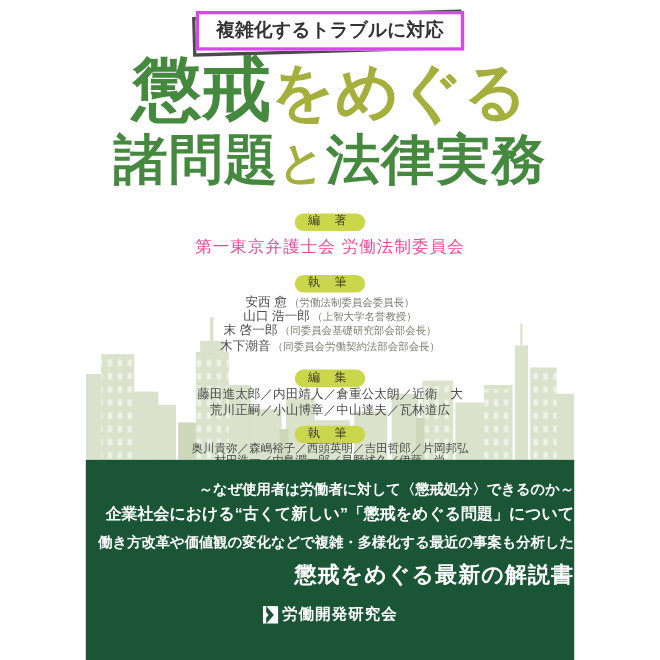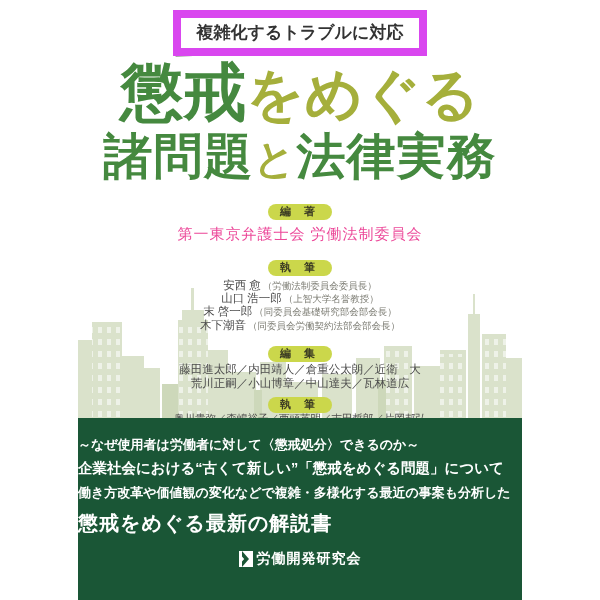--- a/index.html
+++ b/index.html
@@ -2,56 +2,56 @@
 <html style="--title-green: #45893f; --title-olive: #a5af3b; --badge-bg: #cbd74b; --panel-green: #1a5636; --skyline-light: #dae2cb;"><head>
 <meta charset="utf-8">
 <style>
   html,body{margin:0;padding:0;background:#ffffff;}
   body{width:600px;height:600px;font-family:"Liberation Sans","DejaVu Sans",sans-serif;}
   .stage{position:relative;width:600px;height:600px;background:#fff;overflow:hidden;}
   .cover{position:absolute;left:78px;top:0;width:444px;height:600px;}
 
   
   .top-badge-wrap{text-align:center;padding-top:10px;position:relative;z-index:2;}
-  .top-badge{position:relative;display:inline-block;background:#fff;border:8px solid #d946ef;
+  .top-badge{position:relative;display:inline-block;background:#fff;border:3px solid #d946ef;
     padding:3px 16px 4px;font-size:17px;font-weight:bold;color:#333;}
   .top-badge::before{content:"";position:absolute;inset:-3px;border:3px solid #4a4a4a;
     transform:rotate(-1.6deg) translate(-3px,2px);z-index:-1;background:#fff;}
 
   
   .title{text-align:center;margin-top:5px;line-height:1;position:relative;z-index:2;}
   .t1{font-size:63px;white-space:nowrap;}
   .t2{font-size:49px;margin-top:7px;white-space:nowrap;letter-spacing:1px;}
   .tk{font-family:"Liberation Serif","DejaVu Serif",serif;font-weight:900;color:var(--title-green,#45893f);}
   .th{font-family:"Liberation Sans","DejaVu Sans",sans-serif;font-weight:900;color:var(--title-olive,#a5af3b);}
   .t1 .th{font-size:57px;}
   .t2 .th{font-size:41px;}
 
   
   .pill{display:inline-block;background:var(--badge-bg,#cbd74b);color:#3d3d24;font-size:11px;
-    font-weight:bold;padding:1px 12px 2px;border-radius:10px;letter-spacing:5px;line-height:13px;}
+    font-weight:normal;padding:1px 12px 2px;border-radius:10px;letter-spacing:5px;line-height:13px;}
 
   .sec{text-align:center;position:relative;z-index:2;}
   .sec-editor{margin-top:20px;}
   .pubname{font-size:15px;color:#ec4899;margin-top:5px;letter-spacing:1px;}
   .sec-writers1{margin-top:13px;}
   .writers1-list{margin-top:3px;}
   .author-line{font-size:11.5px;color:#4c4c4c;line-height:13.2px;white-space:nowrap;}
   .author-line .role{font-size:9.5px;color:#7b7b72;margin-left:2px;}
   .sec-edited{margin-top:11px;}
   .ed-line{font-size:11.5px;color:#4c4c4c;line-height:13.5px;margin-top:1px;white-space:nowrap;}
   .sec-writers2{margin-top:3px;}
   .wr-line{font-size:10.5px;color:#4c4c4c;line-height:11.3px;white-space:nowrap;}
 
   
   .skyline{position:absolute;left:0;top:288px;width:444px;height:130px;z-index:0;}
 
   
   .panel{position:absolute;left:0;top:418px;width:444px;height:182px;
-    background:var(--panel-green,#1a5636);color:#fff;text-align:left;z-index:3;}
+    background:var(--panel-green,#1a5636);color:#fff;text-align:right;z-index:3;}
   .panel p{margin:0;font-weight:bold;white-space:nowrap;}
   .pl1{font-size:13px;line-height:23px;padding-top:15px;}
   .pl2{font-size:14.5px;line-height:25px;}
   .pl3{font-size:13px;line-height:24px;}
   .headline{font-size:20px;line-height:27px;margin-top:5px !important;letter-spacing:1px;}
   .publisher{margin-top:13px;display:flex;align-items:center;justify-content:center;gap:4px;}
   .pub-text{font-size:14px;font-weight:bold;letter-spacing:1px;}
 </style>
 </head>
 <body>

